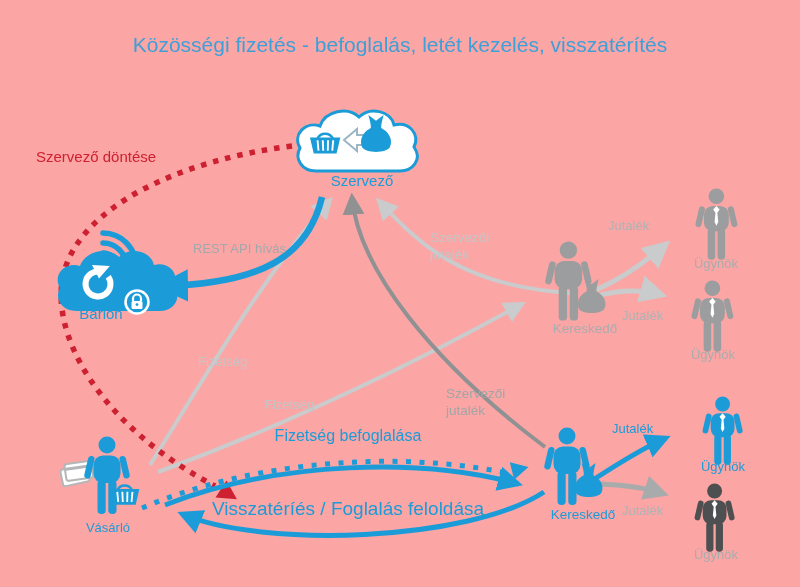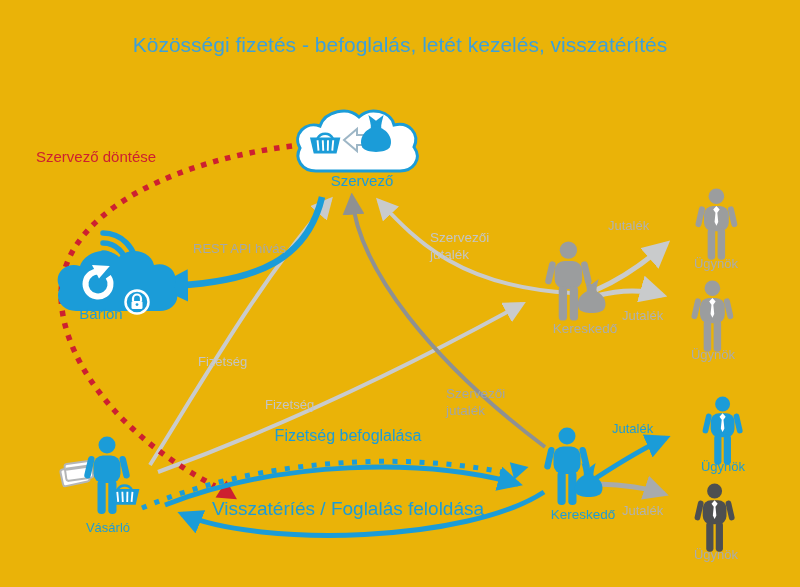--- a/index.html
+++ b/index.html
@@ -1,16 +1,16 @@
 <!DOCTYPE html>
 <html><head>
 <meta charset="utf-8">
 <style>
   html,body{margin:0;padding:0;background:#ffffff;}
-  #stage{position:relative;width:800px;height:587px;background:#eab308;overflow:hidden;
+  #stage{position:relative;width:800px;height:587px;background:#fca5a5;overflow:hidden;
          font-family:"Liberation Sans", sans-serif;}
   svg{display:block;}
   text{font-family:"Liberation Sans", sans-serif;}
 </style>
 </head>
 <body>
 
 <div id="stage">
 <svg width="800" height="587" viewBox="0 0 800 587">
 

